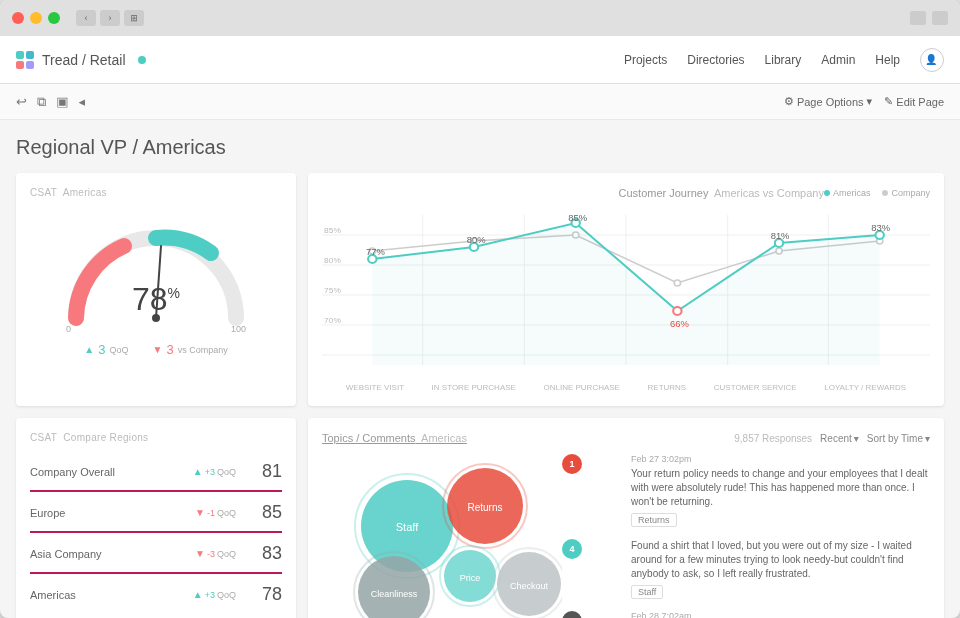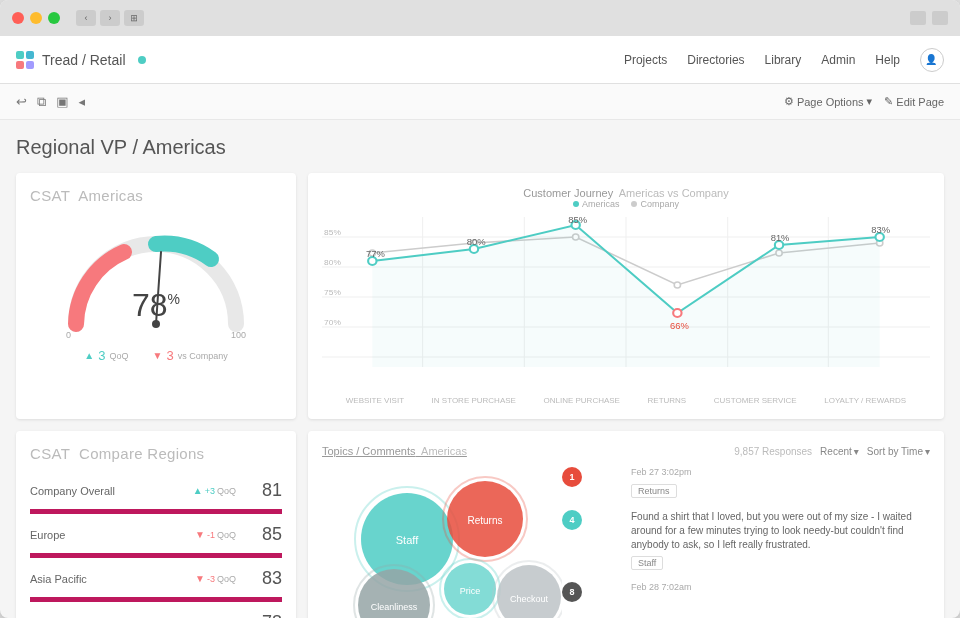--- a/index.html
+++ b/index.html
@@ -44,51 +44,51 @@
     .page-content { flex: 1; overflow-y: auto; padding: 16px; }
     .page-title { font-size: 20px; color: #555; margin-bottom: 14px; font-weight: 300; }
 
     
     .dashboard-grid { display: grid; grid-template-columns: 280px 1fr; grid-template-rows: auto auto; gap: 12px; }
 
     
     .card { background: #fff; border-radius: 4px; box-shadow: 0 1px 3px rgba(0,0,0,0.1); padding: 14px; }
 
     
-    .card-title { font-size: 15px; color: #999; margin-bottom: 10px; font-weight: 500; letter-spacing: 0.3px; }
+    .card-title { font-size: 10px; color: #999; margin-bottom: 10px; font-weight: 500; letter-spacing: 0.3px; }
     .card-title span { color: #bbb; }
     .gauge-container { display: flex; flex-direction: column; align-items: center; padding: 10px 0 6px; }
     .gauge-wrap { position: relative; width: 200px; height: 110px; }
     .gauge-svg { width: 200px; height: 110px; }
     .gauge-value { position: absolute; bottom: 10px; left: 50%; transform: translateX(-50%); font-size: 32px; font-weight: 300; color: #444; white-space: nowrap; }
     .gauge-value sup { font-size: 14px; vertical-align: super; }
     .gauge-labels { display: flex; justify-content: space-between; width: 180px; font-size: 9px; color: #aaa; margin-top: -4px; }
     .gauge-metrics { display: flex; gap: 24px; margin-top: 8px; }
     .gauge-metric { display: flex; align-items: center; gap: 4px; }
     .metric-val { font-size: 13px; font-weight: 500; }
     .metric-label { font-size: 9px; color: #aaa; }
     .arrow-up { color: #4ecdc4; font-size: 10px; }
     .arrow-down { color: #f7797d; font-size: 10px; }
 
     
     .journey-card { position: relative; }
-    .journey-header { display: flex; align-items: center; justify-content: flex-end; margin-bottom: 8px; flex-direction: column; }
+    .journey-header { display: flex; align-items: center; justify-content: flex-end; margin-bottom: 16px; }
     .journey-title { font-size: 11px; color: #999; }
     .journey-legend { display: flex; gap: 12px; font-size: 9px; color: #aaa; align-items: center; }
     .legend-dot { width: 6px; height: 6px; border-radius: 50%; display: inline-block; margin-right: 3px; }
     .legend-americas { background: #4ecdc4; }
     .legend-company { background: #ccc; }
     .journey-chart { position: relative; height: 160px; }
     .chart-svg { width: 100%; height: 160px; }
-    .x-labels { display: flex; justify-content: space-around; font-size: 8px; color: #bbb; margin-top: 19px; padding: 0 10px; }
+    .x-labels { display: flex; justify-content: space-around; font-size: 8px; color: #bbb; margin-top: 8px; padding: 0 10px; }
 
     
     .compare-card { }
     .compare-rows { display: flex; flex-direction: column; gap: 2px; }
-    .compare-row { display: flex; align-items: center; padding: 8px 0; border-bottom: 5px solid #be185d; }
+    .compare-row { display: flex; align-items: center; padding: 8px 0; border-bottom: 2px solid #be185d; }
     .compare-row:last-child { border-bottom: none; }
     .compare-name { flex: 1; font-size: 11px; color: #666; }
     .compare-change { font-size: 9px; color: #aaa; display: flex; align-items: center; gap: 2px; margin-right: 10px; }
     .compare-score { font-size: 18px; font-weight: 300; color: #555; width: 36px; text-align: right; }
 
     
     .topics-card { display: flex; flex-direction: column; }
     .topics-header { display: flex; align-items: center; gap: 8px; margin-bottom: 10px; }
     .topics-title { font-size: 11px; color: #999; text-decoration: underline; }
     .topics-responses { font-size: 10px; color: #bbb; margin-left: auto; }
@@ -310,21 +310,21 @@
             <span class="compare-name">Europe</span>
             <div class="compare-change">
               <span class="arrow-down">▼</span>
               <span style="color:#f7797d">-1</span>
               <span>QoQ</span>
             </div>
             <span class="compare-score">85</span>
           </div>
 
           <div class="compare-row">
-            <span class="compare-name">Asia Pacific</span>
+            <span class="compare-name">Asia Company</span>
             <div class="compare-change">
               <span class="arrow-down">▼</span>
               <span style="color:#f7797d">-3</span>
               <span>QoQ</span>
             </div>
             <span class="compare-score">83</span>
           </div>
 
           <div class="compare-row">
             <span class="compare-name">Americas</span>
@@ -383,20 +383,21 @@
               <text x="207" y="135" text-anchor="middle" font-size="9" fill="#fff">Checkout</text>
             </svg>
           </div>
 
           <div class="topics-comments">
 
             <div class="comment-item">
               <div class="comment-avatar red">1</div>
               <div class="comment-body">
                 <div class="comment-meta">Feb 27  3:02pm</div>
+                <div class="comment-text">Your return policy needs to change and your employees that I dealt with were absolutely rude! This has happened more than once. I won't be returning.</div>
                 <span class="comment-tag">Returns</span>
               </div>
             </div>
 
             <div class="comment-item">
               <div class="comment-avatar teal">4</div>
               <div class="comment-body">
                 <div class="comment-text">Found a shirt that I loved, but you were out of my size - I waited around for a few minutes trying to look needy-but couldn't find anybody to ask, so I left really frustrated.</div>
                 <span class="comment-tag">Staff</span>
               </div>

